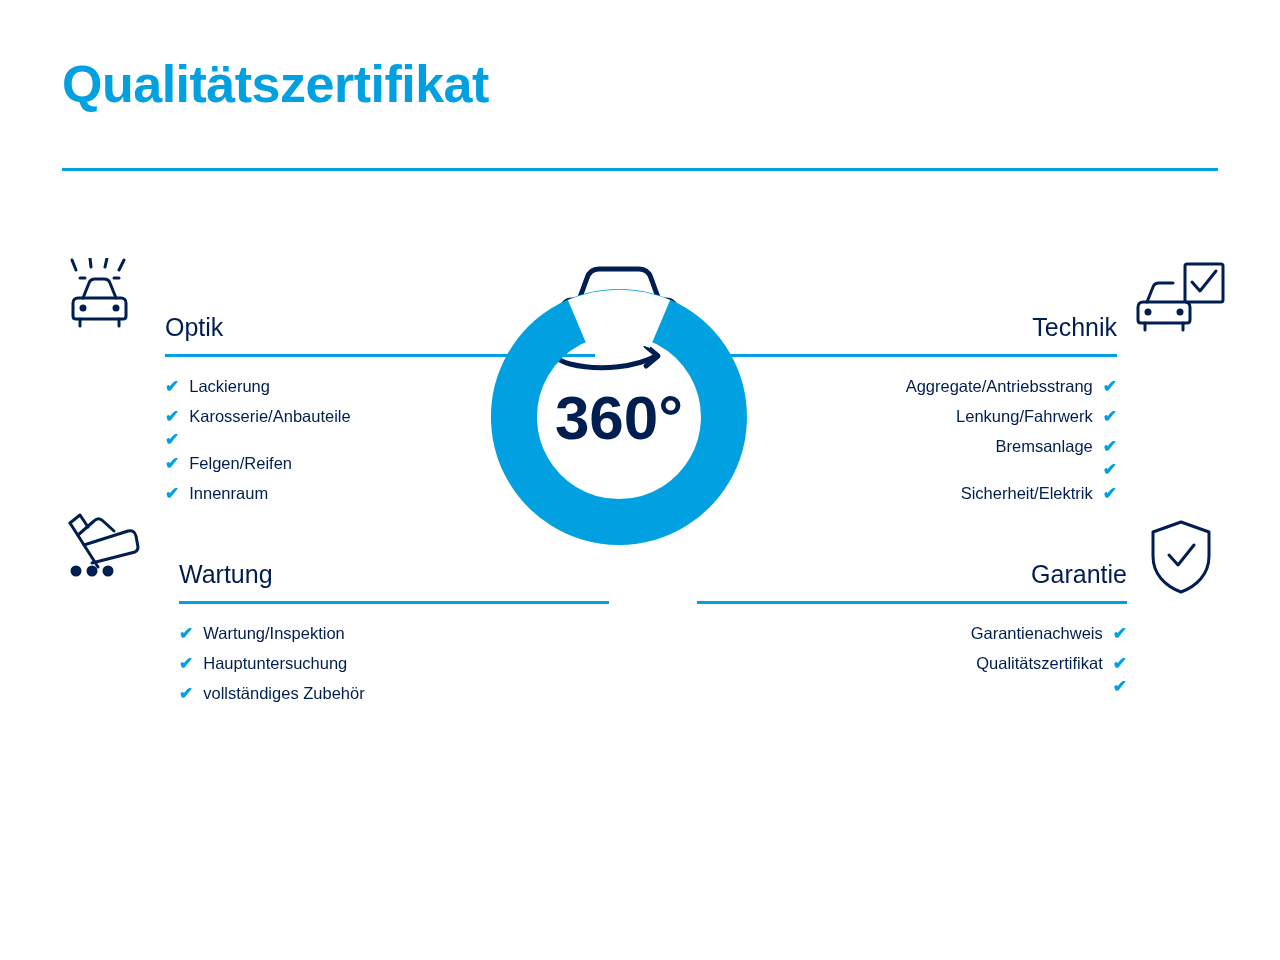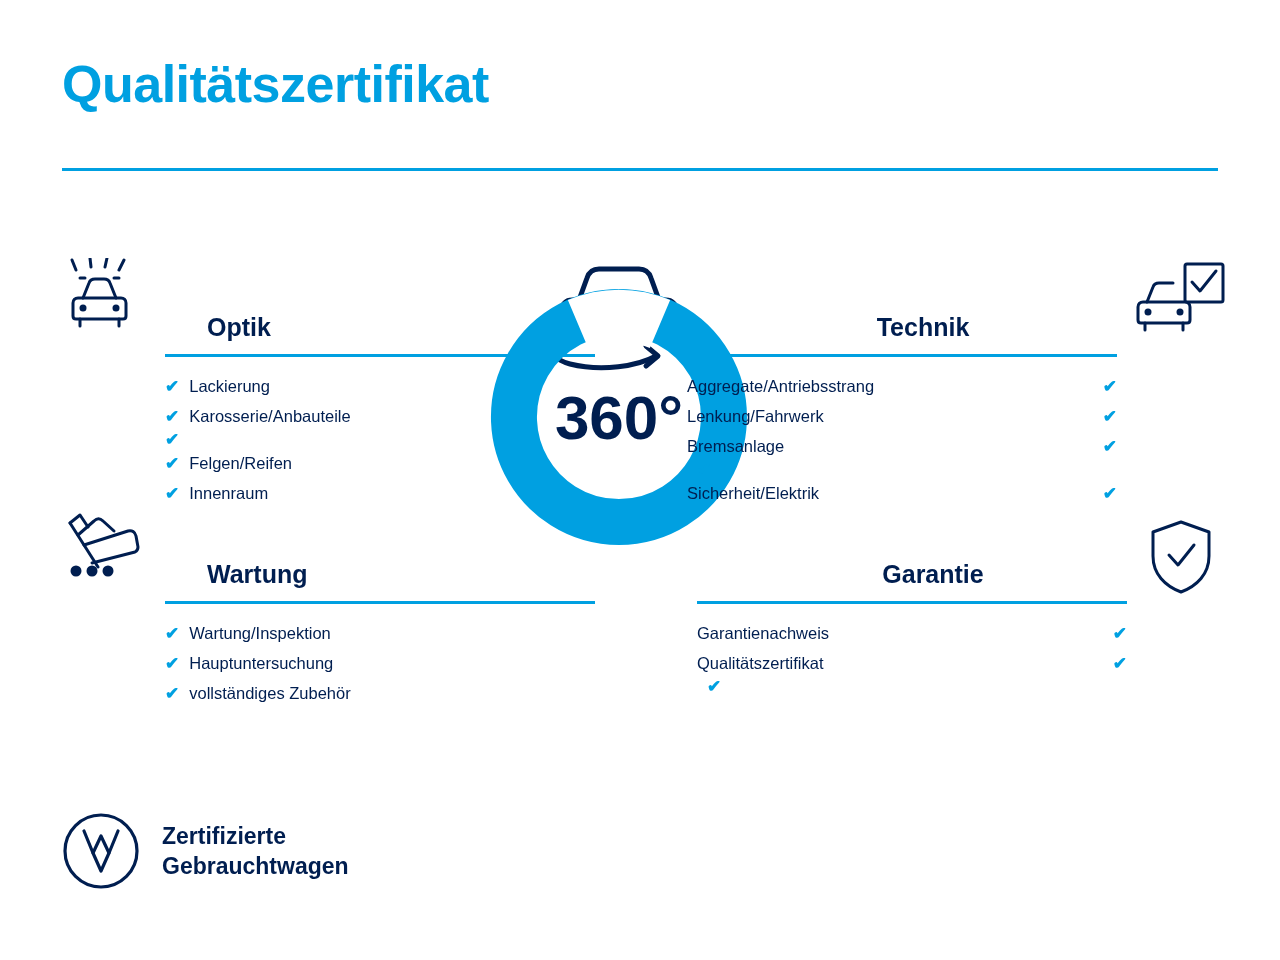--- a/index.html
+++ b/index.html
@@ -45,29 +45,28 @@
   .block {
     position: absolute;
     width: 430px;
   }
   .block-head {
     display: flex;
     align-items: flex-end;
     height: 46px;
   }
   .block.left .block-head { justify-content: flex-start; }
-  .block.right .block-head { justify-content: center; }
+  .block.right .block-head { justify-content: flex-end; }
   .block-title {
     font-size: 25px;
-    font-weight: bold;
+    font-weight: normal;
     color: #001e50;
     line-height: 1;
     padding-bottom: 4px;
     white-space: nowrap;
-    margin-left: 42px;
   }
   .head-rule {
     height: 3px;
     background: #00A0E1;
     margin-top: 10px;
     width: 100%;
   }
   .block.left .head-rule { margin-left: 0; }
   ul.items {
     list-style: none;
@@ -76,33 +75,33 @@
   }
   ul.items li {
     font-size: 16.5px;
     color: #001e50;
     line-height: 30px;
     display: flex;
     align-items: center;
     white-space: nowrap;
   }
   .block.left ul.items li { justify-content: flex-start; }
-  .block.right ul.items li { justify-content: space-between; }
+  .block.right ul.items li { justify-content: flex-end; }
   .check {
     color: #00A0E1;
     font-size: 17px;
     font-weight: bold;
     line-height: 1;
   }
   .block.left .check { margin-right: 10px; }
   .block.right .check { margin-left: 10px; }
 
   
   #block-optik   { left: 165px; top: 298px; }
-  #block-wartung { left: 165px; top: 545px; }
+  #block-wartung { left: 179px; top: 545px; }
   #block-technik { left: 687px; top: 298px; }
   #block-garantie{ left: 697px; top: 545px; }
 
   
   .q-icon {
     position: absolute;
     width: 92px;
     height: 86px;
     color: #001e50;
   }
@@ -316,27 +315,14 @@
       <li>
           <span>Qualitätszertifikat</span>
           <span class="check">✔</span>
         </li>
       <li>
           <span class="check">✔</span>
         </li>
     </ul>
   </div>
 
-  <div class="footer">
-    <div class="vw-logo">
-      <svg viewBox="0 0 78 78" fill="none" stroke="#001e50" stroke-width="3.2" stroke-linecap="round" stroke-linejoin="round">
-        <circle cx="39" cy="39" r="36"></circle>
-        <path d="M22 19 L31 41 L39 24 L47 41 L56 19"></path>
-        <path d="M31 41 L39 59 L47 41"></path>
-      </svg>
-    </div>
-    <div class="footer-text">
-      <div>Zertifizierte</div>
-      <div>Gebrauchtwagen</div>
-    </div>
-  </div>
 
 </div>
 
 </body></html>

